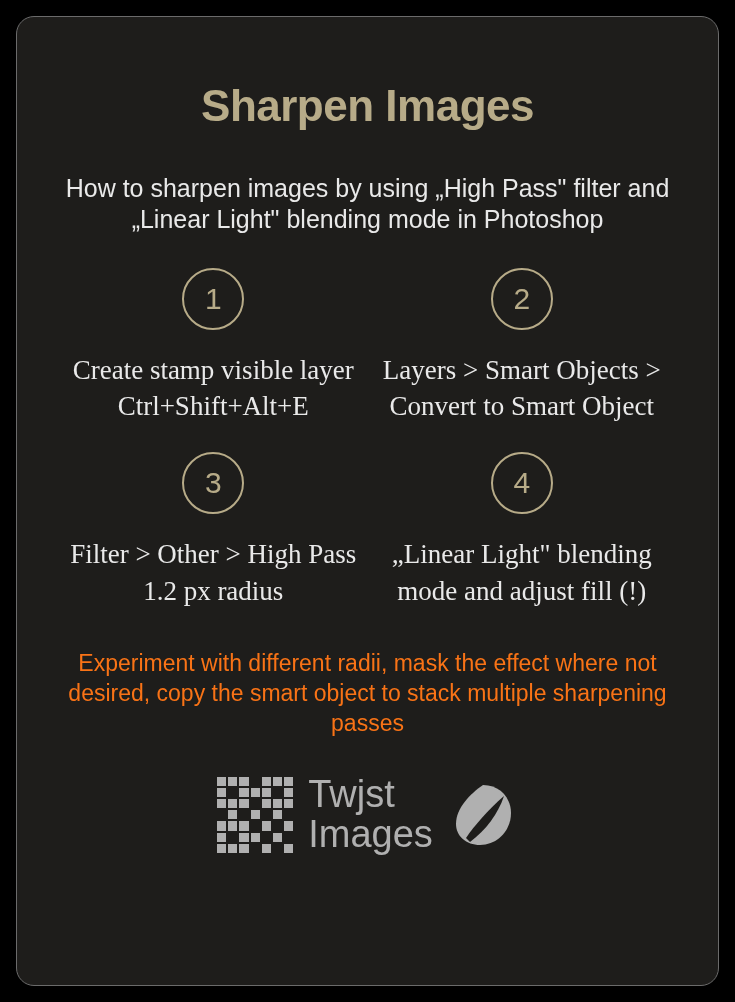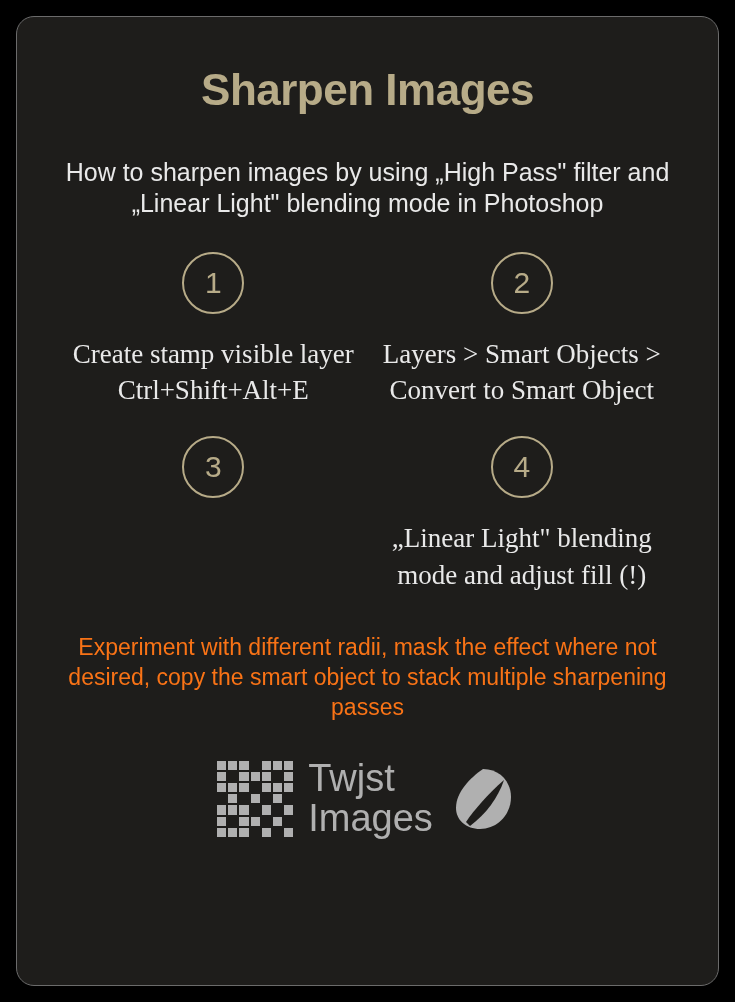--- a/index.html
+++ b/index.html
@@ -13,21 +13,21 @@
   }
   .card {
     position: absolute;
     top: 16px;
     left: 16px;
     right: 16px;
     bottom: 16px;
     background: #1e1d1b;
     border: 1px solid #6b6b6b;
     border-radius: 18px;
-    padding: 48px 40px 30px 40px;
+    padding: 64px 40px 30px 40px;
     display: flex;
     flex-direction: column;
     align-items: center;
   }
   .title {
     color: #b7ab88;
     font-size: 44px;
     font-weight: 700;
     letter-spacing: -0.5px;
     text-align: center;
@@ -127,20 +127,22 @@
       <div class="step-text">Create stamp visible layer
 Ctrl+Shift+Alt+E</div>
     </div>
     <div class="step">
       <div class="badge">2</div>
       <div class="step-text">Layers &gt; Smart Objects &gt;
 Convert to Smart Object</div>
     </div>
     <div class="step">
       <div class="badge">3</div>
+      <div class="step-text">Filter &gt; Other &gt; High Pass
+1.2 px radius</div>
     </div>
     <div class="step">
       <div class="badge">4</div>
       <div class="step-text">„Linear Light" blending mode and adjust fill (!)</div>
     </div>
   </div>
 
   <p class="footnote">Experiment with different radii, mask the effect where not desired, copy the smart object to stack multiple sharpening passes</p>
 
   <div class="brand-row">

